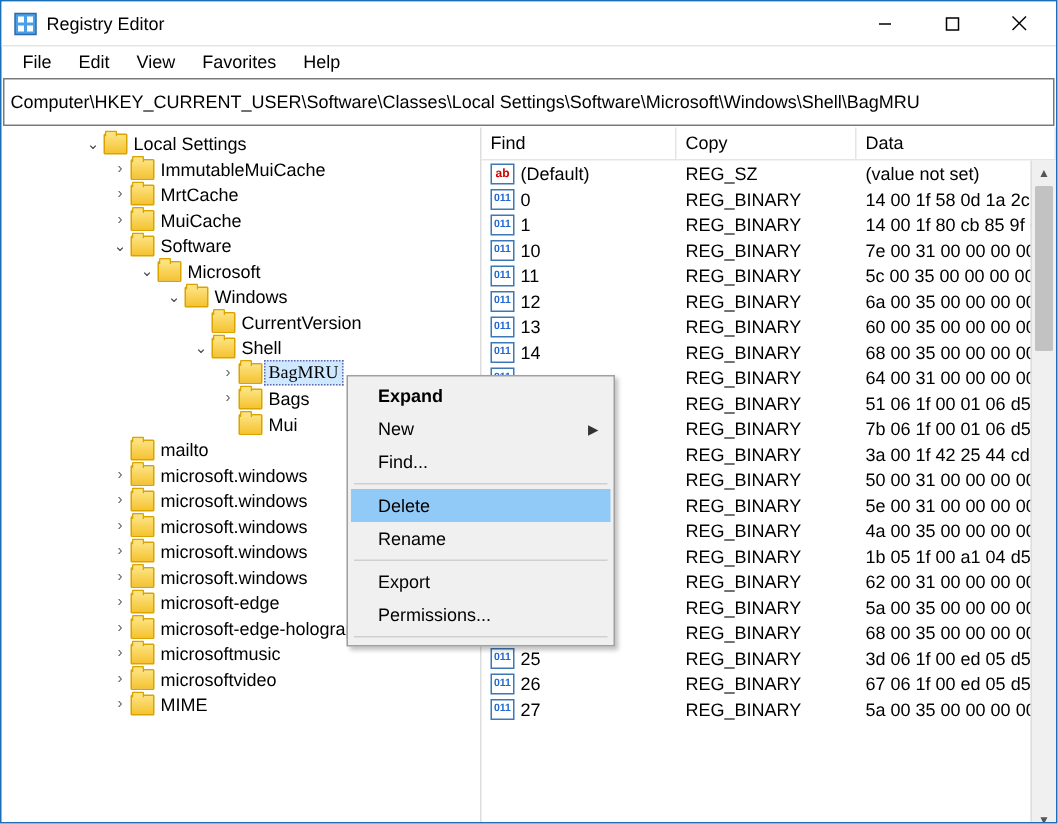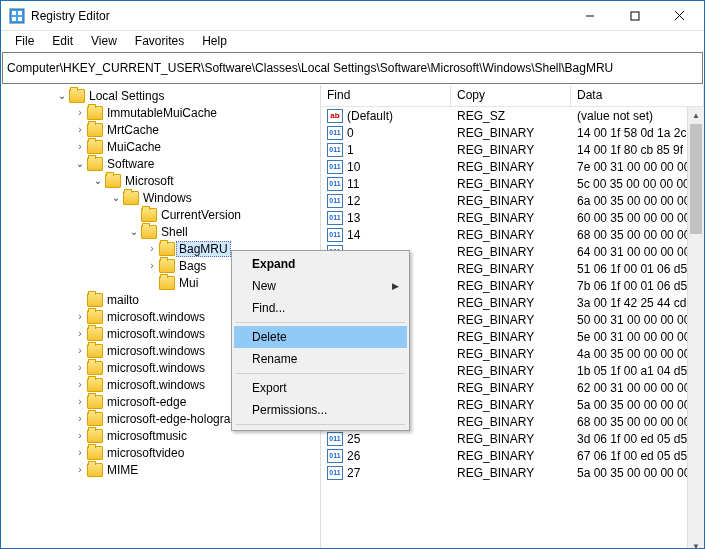--- a/index.html
+++ b/index.html
@@ -13,21 +13,21 @@
 .menubar span { padding: 2px 8px; }
 .addressbar { height: 32px; border: 1px solid #7a7a7a; margin: 1px; padding: 2px 4px; display: flex; align-items: center; white-space: nowrap; overflow: hidden; }
 .main { display: flex; height: 470px; }
 .tree { width: 320px; border-right: 1px solid #ddd; padding: 2px 0; overflow: hidden; }
 .tree-row { height: 17px; display: flex; align-items: center; white-space: nowrap; }
 .tree-row .spacer { display: inline-block; }
 .tree-row .arrow { width: 14px; display: inline-block; text-align: center; color: #666; font-size: 10px; }
 .tree-row .arrow.open { color: #444; }
 .tree-row .folder { width: 16px; height: 14px; display: inline-block; background: linear-gradient(#fce27f,#f5c331); border: 1px solid #d9a400; border-radius: 1px; margin-right: 4px; position: relative; }
 .tree-row .folder::before { content: ""; position: absolute; top: -3px; left: 0; width: 6px; height: 3px; background: #fce27f; border: 1px solid #d9a400; border-bottom: none; border-radius: 1px 1px 0 0; }
-.tree-row.selected .label { background: #cde8ff; border: 1px dotted #66a; padding: 0 2px; margin-left: -3px; }
+.tree-row.selected .label { background: #cde8ff; border: 1px dotted #66a; padding: 0 2px; margin-left: -3px; font-family: Liberation Serif, serif; }
 .listpanel { flex: 1; display: flex; flex-direction: column; position: relative; }
 .cols { display: flex; height: 22px; border-bottom: 1px solid #e5e5e5; }
 .cols div { padding: 3px 6px; border-right: 1px solid #e5e5e5; }
 .col-name { width: 130px; }
 .col-type { width: 120px; }
 .col-data { flex: 1; }
 .rows { flex: 1; overflow: hidden; }
 .row { display: flex; height: 17px; align-items: center; }
 .row .icon { width: 16px; height: 14px; margin: 0 4px 0 6px; border: 1px solid #3b78b5; display: inline-flex; align-items: center; justify-content: center; font-size: 8px; font-weight: bold; color: #c00; background: #fff; }
 .row .icon.bin { color: #2168d0; font-size: 7px; }

